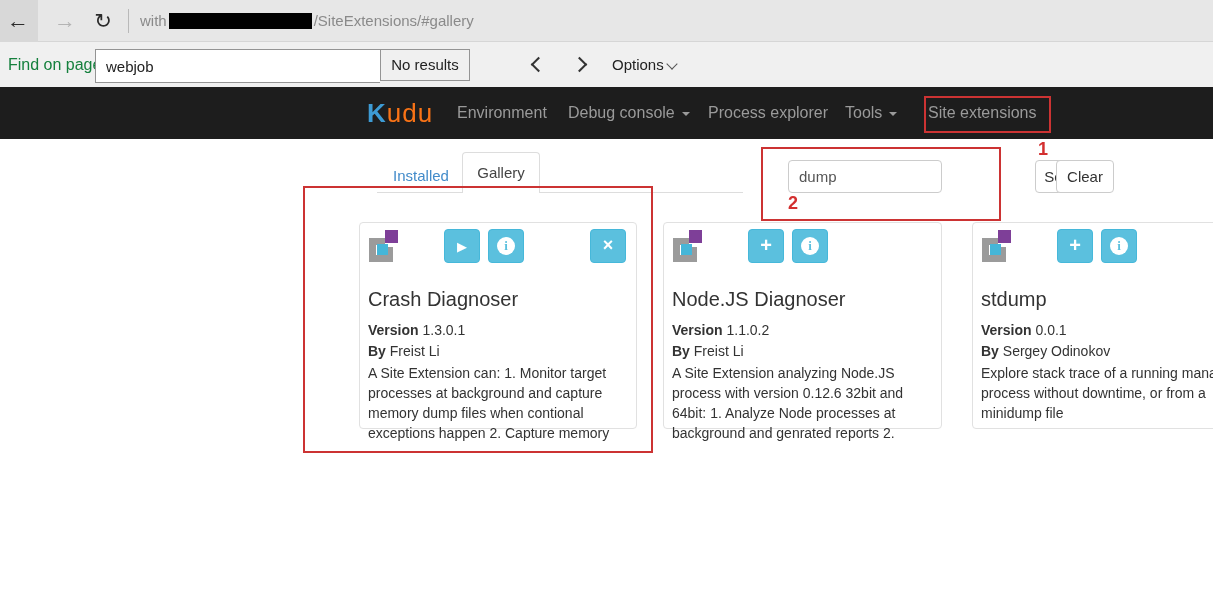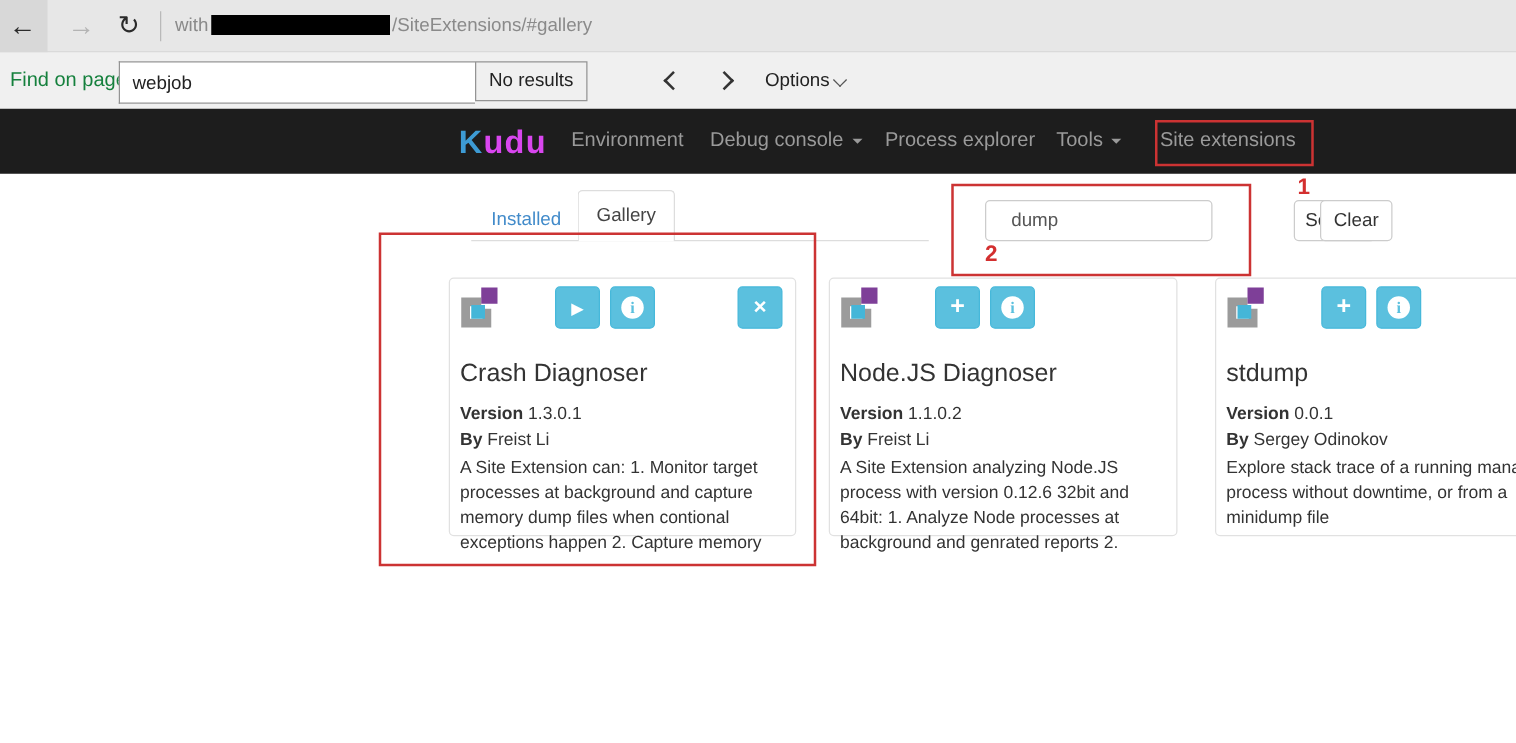--- a/index.html
+++ b/index.html
@@ -27,31 +27,31 @@
   .chev { position:absolute; width:11px; height:11px; border-left:2px solid #333; border-bottom:2px solid #333; }
   .chev-l { left:533px; top:17px; transform:rotate(45deg); }
   .chev-r { left:574px; top:17px; transform:rotate(225deg); }
   .find-options { position:absolute; left:612px; top:0; height:45px; line-height:45px; font-size:15px; color:#222; }
   .chev-d { position:absolute; left:668px; top:18px; width:8px; height:8px; border-right:1.5px solid #555; border-bottom:1.5px solid #555; transform:rotate(45deg); }
 
   
   .kudu-nav { position:absolute; left:0; top:87px; width:1213px; height:52px; background:#1d1d1d; }
   .kudu-logo { position:absolute; left:367px; top:0; height:52px; line-height:52px; font-size:26px; font-weight:400; letter-spacing:1px; }
   .kudu-logo .k { color:#3d9bd4; font-weight:700; }
-  .kudu-logo .rest { color:#d946ef; font-weight:700; }
+  .kudu-logo .rest { color:#f97316; font-weight:400; }
   .nav-item { position:absolute; top:0; height:52px; line-height:52px; font-size:16px; color:#9a9a9a; white-space:nowrap; cursor:pointer; }
   .caret { display:inline-block; width:0; height:0; border-top:4px solid #9a9a9a; border-left:4px solid transparent; border-right:4px solid transparent; margin-left:7px; vertical-align:middle; }
 
   
   .tab-underline { position:absolute; left:377px; top:192px; width:366px; height:1px; background:#ddd; z-index:1; }
   .tab-installed { position:absolute; left:385px; top:159px; width:72px; height:34px; line-height:34px; text-align:center; color:#428bca; font-size:15px; z-index:2; cursor:pointer; }
   .tab-gallery { position:absolute; left:462px; top:152px; width:78px; height:41px; background:#fff; border:1px solid #ddd; border-bottom:none; border-radius:4px 4px 0 0; text-align:center; line-height:39px; font-size:15px; color:#444; z-index:2; cursor:pointer; }
 
   
-  .g-input { position:absolute; left:788px; top:160px; width:182px; height:33px; border:1px solid #ccc; border-radius:4px; font-size:15px; color:#555; padding:0 20px; font-family:inherit; }
+  .g-input { position:absolute; left:788px; top:160px; width:154px; height:33px; border:1px solid #ccc; border-radius:4px; font-size:15px; color:#555; padding:0 10px; font-family:inherit; }
   .g-btn { position:absolute; top:160px; height:33px; background:#fff; border:1px solid #ccc; border-radius:4px; font-size:15px; color:#333; text-align:center; font-family:inherit; cursor:pointer; }
   .g-search { left:1035px; width:66px; }
   .g-clear { left:1056px; width:58px; }
 
   
   .card { position:absolute; top:222px; height:207px; background:#fff; border:1px solid #e1e1e1; border-radius:4px; padding:6px 8px; }
   .card-1 { left:359px; width:278px; }
   .card-2 { left:663px; width:279px; }
   .card-3 { left:972px; width:278px; }
   .card-head { display:flex; align-items:flex-start; height:36px; }

